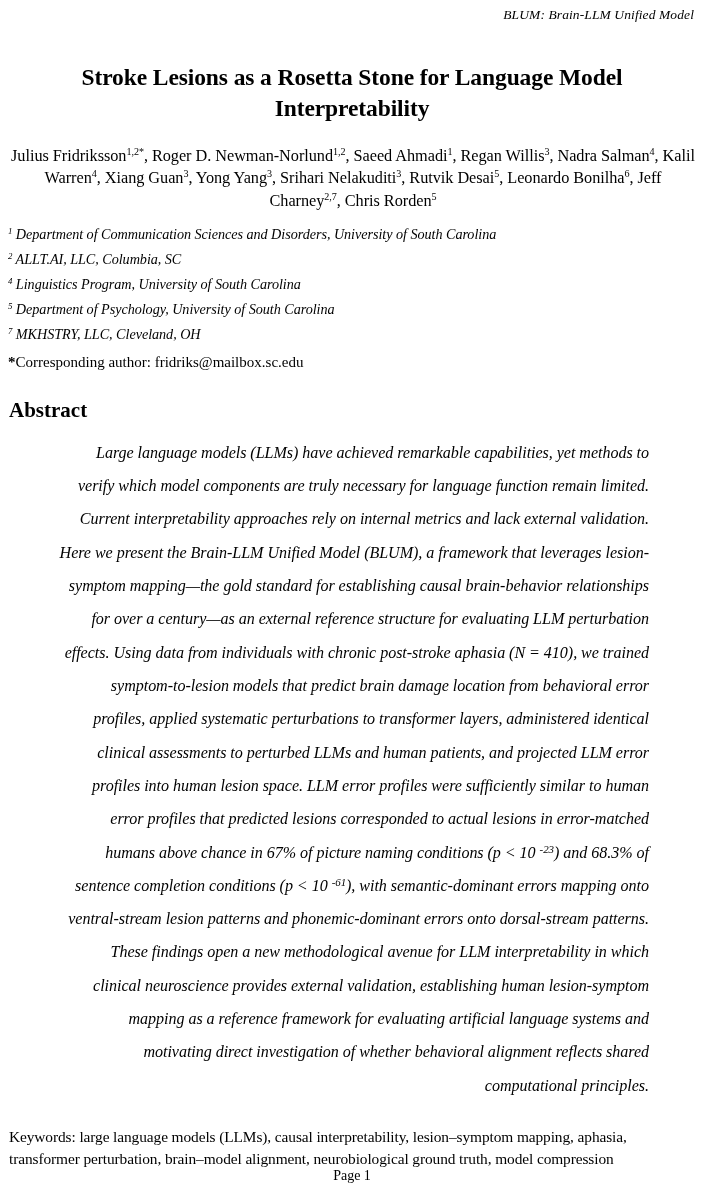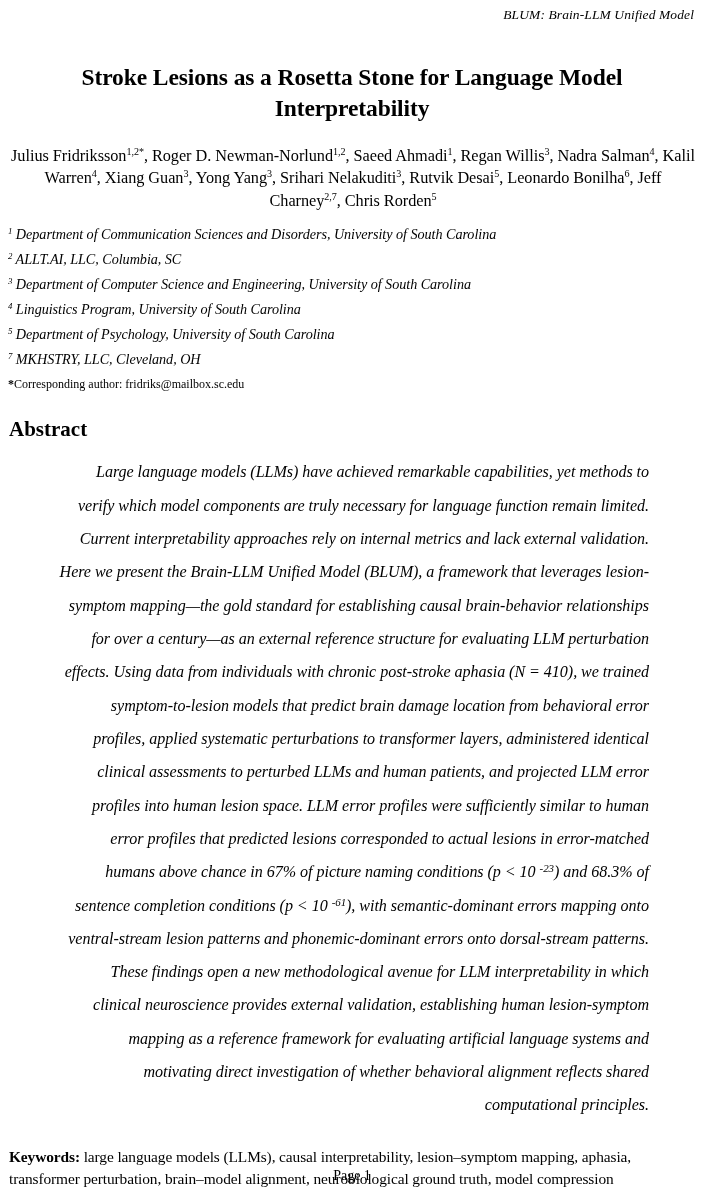--- a/index.html
+++ b/index.html
@@ -68,21 +68,21 @@
     width: 690px;
     text-align: left;
   }
   .affil {
     font-style: italic;
     font-size: 14.2px;
     line-height: 1.76;
     letter-spacing: -0.05px;
   }
   .corresponding {
-    font-size: 12px;
+    font-size: 15px;
     line-height: 1.76;
     margin-top: 2px;
   }
   .corresponding b { font-weight: bold; }
 
   
   .section-heading {
     font-weight: bold;
     font-size: 21px;
     margin: 22px 0 0 0;
@@ -110,21 +110,21 @@
   .keywords {
     margin: 24px 0 0 0;
     padding-left: 1px;
     padding-right: 4px;
     font-size: 15.4px;
     line-height: 1.42;
     text-align: left;
     letter-spacing: -0.1px;
   }
   .keywords .kw-label {
-    font-weight: bold;
+    font-weight: normal;
   }
 
   
   .footer {
     position: absolute;
     left: 0;
     right: 0;
     bottom: 16px;
     text-align: center;
     font-size: 14px;
@@ -137,21 +137,20 @@
 
   <div class="runhead">BLUM: Brain-LLM Unified Model</div>
 
   <h1 class="title">Stroke Lesions as a Rosetta Stone for Language Model Interpretability</h1>
 
   <div class="authors"><span><span>Julius Fridriksson</span><sup>1,2*</sup></span>, <span><span>Roger D. Newman-Norlund</span><sup>1,2</sup></span>, <span><span>Saeed Ahmadi</span><sup>1</sup></span>, <span><span>Regan Willis</span><sup>3</sup></span>, <span><span>Nadra Salman</span><sup>4</sup></span>, <span><span>Kalil Warren</span><sup>4</sup></span>, <span><span>Xiang Guan</span><sup>3</sup></span>, <span><span>Yong Yang</span><sup>3</sup></span>, <span><span>Srihari Nelakuditi</span><sup>3</sup></span>, <span><span>Rutvik Desai</span><sup>5</sup></span>, <span><span>Leonardo Bonilha</span><sup>6</sup></span>, <span><span>Jeff Charney</span><sup>2,7</sup></span>, <span><span>Chris Rorden</span><sup>5</sup></span></div>
 
   <div class="affils">
     <div class="affil"><sup>1</sup><span> Department of Communication Sciences and Disorders, University of South Carolina</span></div>
       <div class="affil"><sup>2</sup><span> ALLT.AI, LLC, Columbia, SC</span></div>
-      <div class="affil"><sup>3</sup><span> Department of Computer Science and Engineering, University of South Carolina</span></div>
       <div class="affil"><sup>4</sup><span> Linguistics Program, University of South Carolina</span></div>
       <div class="affil"><sup>5</sup><span> Department of Psychology, University of South Carolina</span></div>
       <div class="affil"><sup>7</sup><span> MKHSTRY, LLC, Cleveland, OH</span></div>
       <div class="corresponding"><b>*</b><span>Corresponding author: </span><span>fridriks@mailbox.sc.edu</span></div>
   </div>
 
   <h2 class="section-heading">Abstract</h2>
 
   <div class="abstract"><span>Large language models (LLMs) have achieved remarkable capabilities, yet methods to verify which model components are truly necessary for language function remain limited. Current interpretability approaches rely on internal metrics and lack external validation. Here we present the Brain-LLM Unified Model (BLUM), a framework that leverages lesion-symptom mapping—the gold standard for establishing causal brain-behavior relationships for over a century—as an external reference structure for evaluating LLM perturbation effects. Using data from individuals with chronic post-stroke aphasia (N = 410), we trained symptom-to-lesion models that predict brain damage location from behavioral error profiles, applied systematic perturbations to transformer layers, administered identical clinical assessments to perturbed LLMs and human patients, and projected LLM error profiles into human lesion space. LLM error profiles were sufficiently similar to human error profiles that predicted lesions corresponded to actual lesions in error-matched humans above chance in 67% of picture naming conditions (p &lt; 10 </span><sup>-23</sup><span>) and 68.3% of sentence completion conditions (p &lt; 10 </span><sup>-61</sup><span>), with semantic-dominant errors mapping onto ventral-stream lesion patterns and phonemic-dominant errors onto dorsal-stream patterns. These findings open a new methodological avenue for LLM interpretability in which clinical neuroscience provides external validation, establishing human lesion-symptom mapping as a reference framework for evaluating artificial language systems and motivating direct investigation of whether behavioral alignment reflects shared computational principles.</span></div>
 

